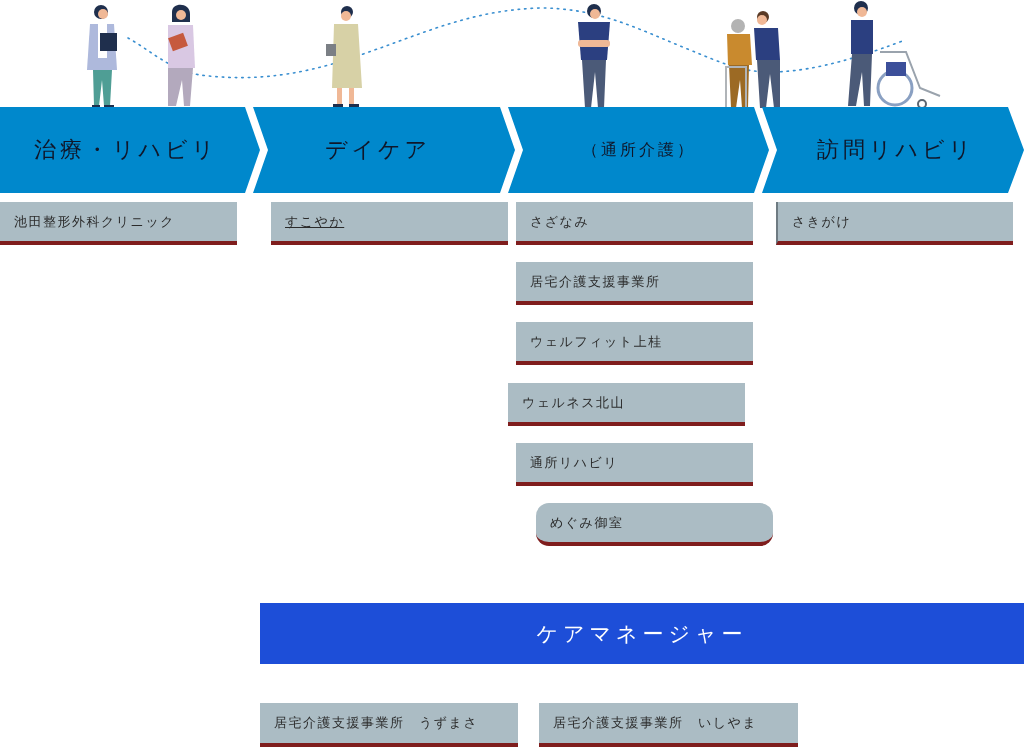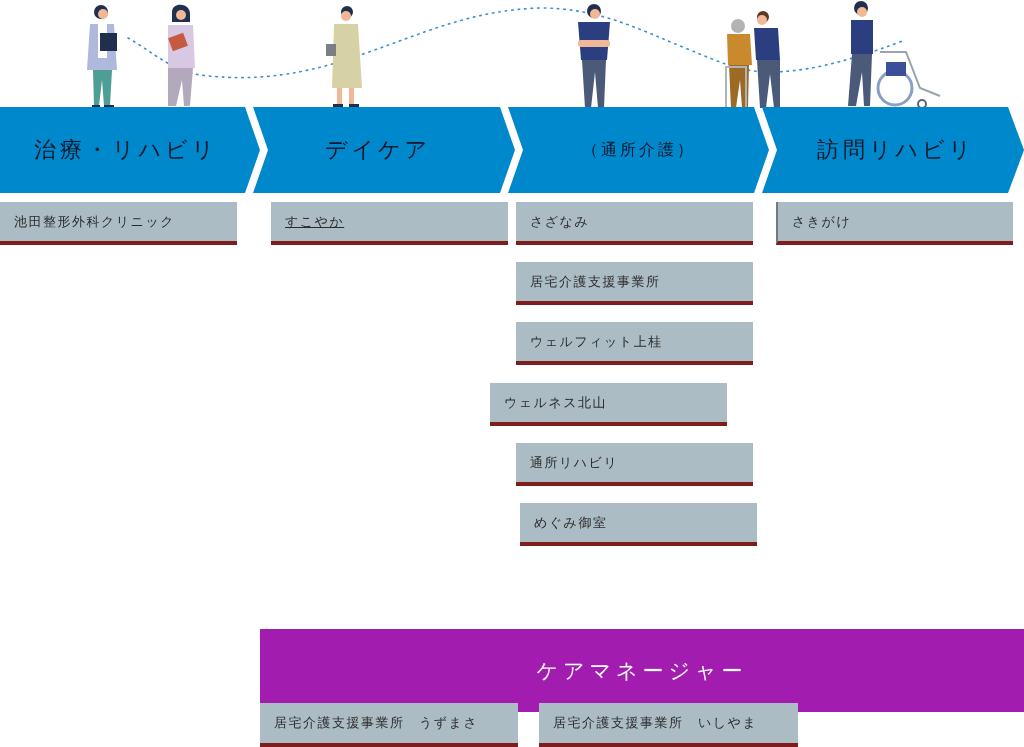--- a/index.html
+++ b/index.html
@@ -8,23 +8,23 @@
   #illus { position: absolute; left: 0; top: 0; width: 1024px; height: 115px; }
   #arrows { position: absolute; left: 0; top: 107px; width: 1024px; height: 86px; }
   .stage-label { position: absolute; top: 107px; height: 86px; display: flex; flex-direction: column;
                  justify-content: center; color: #0f172a; text-align: center; }
   .stage-title { font-size: 22px; letter-spacing: 4px; line-height: 26px; }
   .stage-sub { font-size: 16px; letter-spacing: 3px; line-height: 20px; }
   .box { position: absolute; height: 43px; background: #abbcc4; color: #2b2b2b;
          font-size: 13px; letter-spacing: 1.5px; display: flex; align-items: center;
          padding-left: 14px; box-sizing: border-box; border-bottom: 4px solid #7f1d1d; }
   .box.left-line { border-left: 2px solid #6e7b82; text-align: center; }
-  .cm-banner { position: absolute; left: 260px; top: 603px; width: 764px; height: 83px;
-               background: #a21caf; color: #fff; display: flex; flex-direction: column;
-               align-items: center; justify-content: center; margin-top: 26px; }
+  .cm-banner { position: absolute; left: 260px; top: 603px; width: 764px; height: 61px;
+               background: #1d4ed8; color: #fff; display: flex; flex-direction: column;
+               align-items: center; justify-content: center; }
   .cm-title { font-size: 21px; letter-spacing: 5px; line-height: 26px; }
   .cm-sub { font-size: 17px; letter-spacing: 4px; line-height: 22px; }
 </style>
 </head>
 <body>
 
 <svg id="illus" viewBox="0 0 1024 115">
 
   <path d="M128,38 C150,50 170,70 200,75 C240,80 290,80 360,55 C420,35 470,10 540,8 C600,8 640,30 690,50 C720,62 740,72 770,72 C800,72 840,65 905,40" fill="none" stroke="#3a8fd0" stroke-width="1.6" stroke-dasharray="1.5 5" stroke-linecap="round"></path>
 
@@ -120,27 +120,27 @@
 
 <div class="box" style="left:516px; top:202px; width:237px;">
   <span>さざなみ</span>
 </div>
 <div class="box" style="left:516px; top:262px; width:237px;">
   <span>居宅介護支援事業所</span>
 </div>
 <div class="box" style="left:516px; top:322px; width:237px;">
   <span>ウェルフィット上桂</span>
 </div>
-<div class="box" style="left:490px; top:383px; width:237px;">
+<div class="box" style="left:508px; top:383px; width:237px;">
   <span>ウェルネス北山</span>
 </div>
 <div class="box" style="left:516px; top:443px; width:237px;">
   <span>通所リハビリ</span>
 </div>
-<div class="box" style="left:520px; top:503px; width:237px;">
+<div class="box" style="left:536px; top:503px; width:237px;border-radius:13px;">
   <span>めぐみ御室</span>
 </div>
 
 <div class="box left-line" style="left:776px; top:202px; width:237px;">
   <span>さきがけ</span>
 </div>
 
 <div class="cm-banner">
   <span class="cm-title">ケアマネージャー</span>
 </div>

